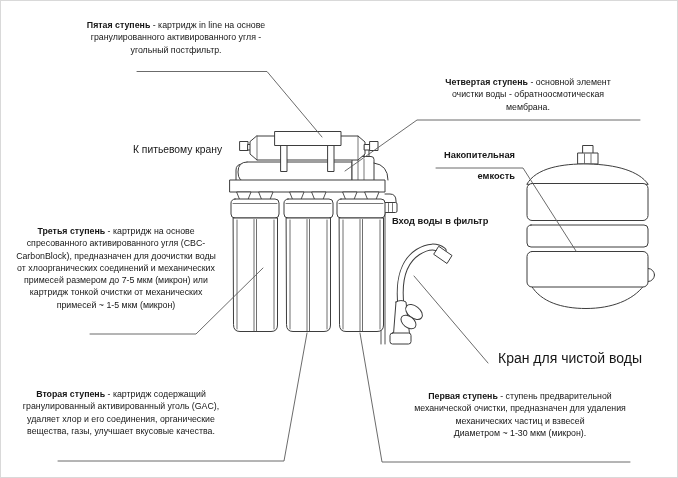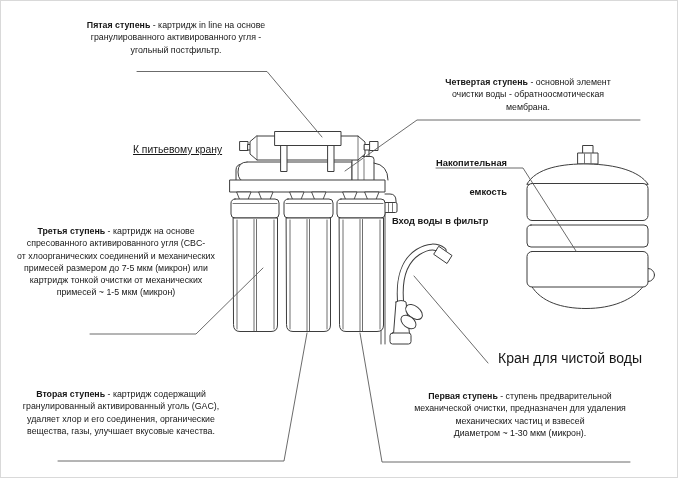--- a/index.html
+++ b/index.html
@@ -7,22 +7,22 @@
     position:relative;width:678px;height:478px;background:#ffffff;
     box-shadow:inset 0 0 0 1px #d9d9d9;
     font-family:"Liberation Sans",sans-serif;color:#161616;overflow:hidden;
   }
   .drawing{position:absolute;left:0;top:0;}
   .lbl{position:absolute;white-space:nowrap;}
   .blk{font-size:8.8px;line-height:12.3px;text-align:center;transform:translateX(-50%);}
   .blk p{margin:0;}
   .blk b{font-weight:bold;}
   .right{transform:translateX(-100%);text-align:right;font-weight:bold;font-size:9.3px;line-height:12.5px;}
-  .right p{margin:16px;}
-  .plain{font-size:10.3px;text-decoration:underline;}
+  .right p{margin:8px;}
+  .plain{font-size:10.3px;}
   .bold-s{font-weight:bold;font-size:9.3px;}
   .bold-m{font-weight:normal;font-size:14px;}
 </style>
 </head>
 <body>
 
 <div class="canvas">
 
   <svg class="drawing" width="678" height="478" viewBox="0 0 678 478">
     <g stroke="#3d3d3d" stroke-width="1" fill="#ffffff" stroke-linejoin="round" stroke-linecap="round">
@@ -161,20 +161,21 @@
     <p>емкость</p>
   </div>
 
   <div class="lbl plain" style="left:133px;top:144px">К питьевому крану</div>
 
   <div class="lbl bold-s" style="left:392px;top:216px">Вход воды в фильтр</div>
 
   <div class="lbl blk" style="left:116px;top:225px">
     <p><b>Третья ступень</b><span> - картридж на основе</span></p>
     <p>спресованного активированного угля (CBC-</p>
+    <p>CarbonBlock), предназначен для доочистки воды</p>
     <p>от хлоорганических соединений и механических</p>
     <p>примесей размером до 7-5 мкм (микрон) или</p>
     <p>картридж тонкой очистки от механических</p>
     <p>примесей ~ 1-5 мкм (микрон)</p>
   </div>
 
   <div class="lbl bold-m" style="left:498px;top:350px">Кран для чистой воды</div>
 
   <div class="lbl blk" style="left:121px;top:388px">
     <p><b>Вторая ступень</b><span> - картридж содержащий</span></p>

